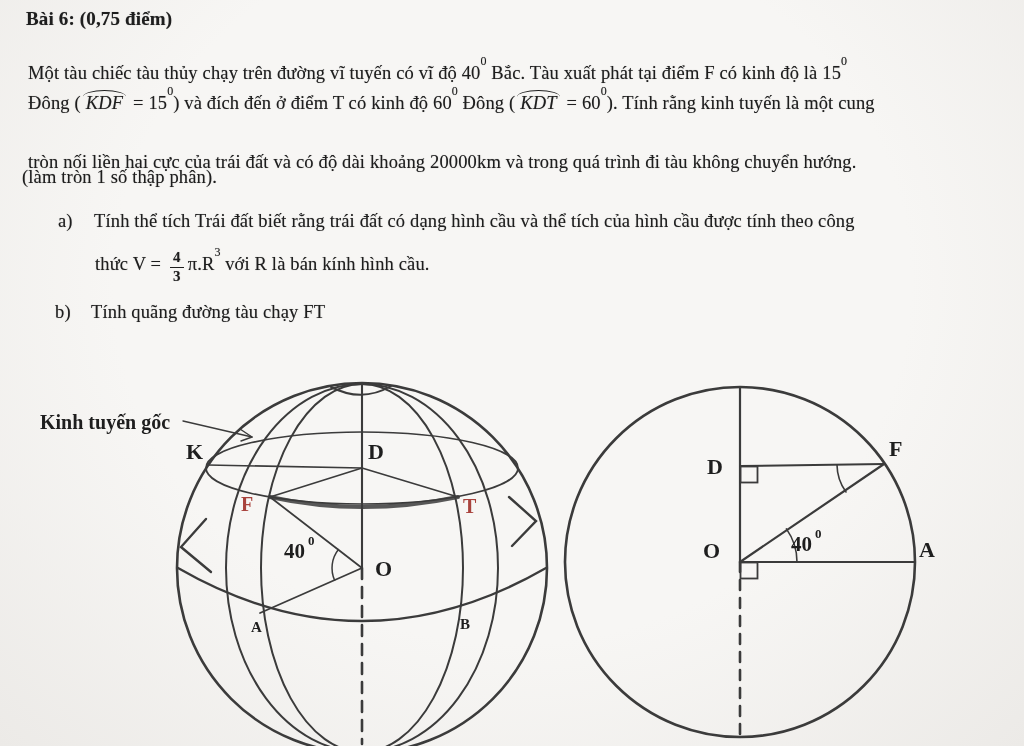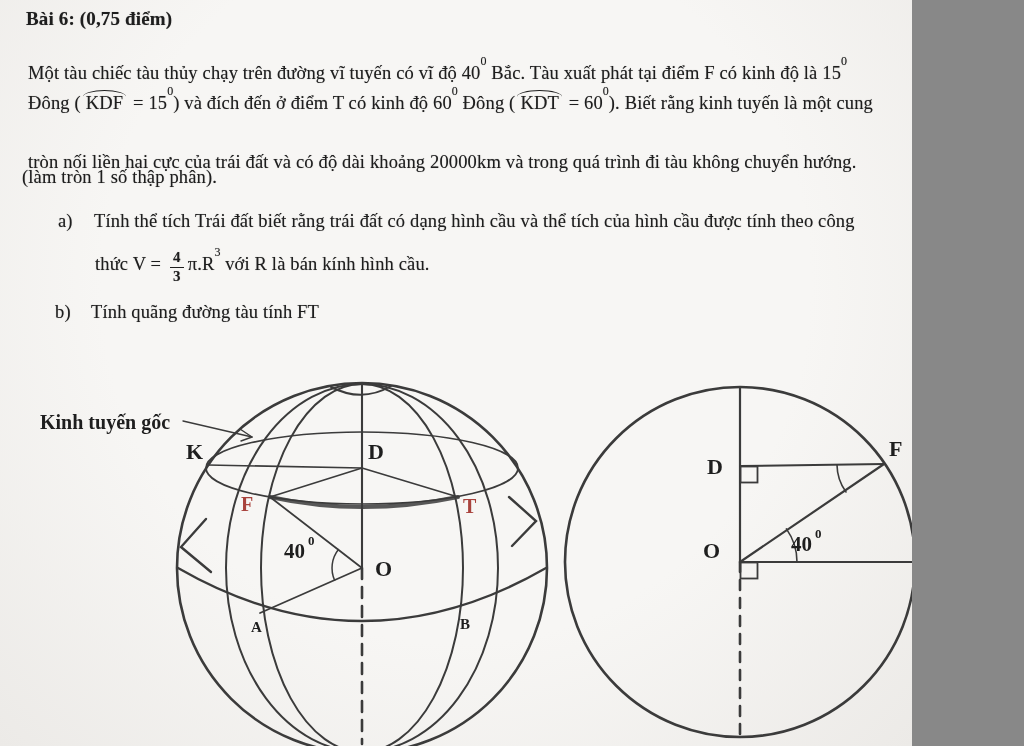--- a/index.html
+++ b/index.html
@@ -1,34 +1,34 @@
 <!DOCTYPE html>
 <html><head>
 <meta charset="utf-8">
 <style>
   html,body{margin:0;padding:0;background:#888;}
   .page{
-    position:relative;width:912px;height:746px;overflow:hidden;
+    position:relative;width:1024px;height:746px;overflow:hidden;
     background:radial-gradient(ellipse at 50% 38%, #f7f6f4 55%, #eceae7 100%);
     font-family:"Liberation Serif","DejaVu Serif",serif;
     color:#1e1e1e;
   }
   .txt{position:absolute;white-space:nowrap;font-size:18.5px;letter-spacing:.15px;
        text-shadow:0 0 .8px rgba(30,30,30,.45);}
   .title{left:26px;top:8px;font-size:19px;font-weight:bold;}
   .l1{left:28px;top:53px;margin-top:8px;}
   .l2{left:28px;top:91px;}
   .l3{left:28px;top:129px;margin-top:23px;}
   .l4{left:22px;top:167px;}
   .ia{left:58px;top:211px;}
   .formula{left:95px;top:250px;}
   .ib{left:55px;top:302px;}
   .item-label{display:inline-block;width:36px;}
   sup.deg{font-size:12px;position:relative;top:-7px;letter-spacing:0;}
-  .hat{position:relative;margin:12px 2px;padding:0 3px;}
+  .hat{font-style:italic;position:relative;margin:12px 2px;padding:0 3px;}
   .hat::before{content:"";position:absolute;left:0;right:0;top:-3px;height:6px;
     border-top:1.8px solid #1e1e1e;border-radius:100% 100% 0 0 / 190% 190% 0 0;}
   .frac{display:inline-block;text-align:center;vertical-align:-11px;line-height:1.05;
         margin:0 4px;font-weight:bold;font-size:15px;}
   .frac .num{display:block;padding:0 3px 1px;border-bottom:1.7px solid #1e1e1e;}
   .frac .den{display:block;padding-top:1px;}
   svg{position:absolute;}
   svg path,svg circle,svg ellipse,svg line,svg polyline,svg rect{
     fill:none;stroke:#3b3b3b;stroke-linecap:round;}
   svg text{font-family:"Liberation Serif","DejaVu Serif",serif;font-weight:bold;
@@ -37,30 +37,30 @@
 </style>
 </head>
 <body>
 
 <div class="page">
 
   <div class="txt title">Bài 6: (0,75 điểm)</div>
 
   <div class="txt l1"><span>Một tàu chiếc tàu thủy chạy trên đường vĩ tuyến có vĩ độ 40</span><sup class="deg">0</sup><span> Bắc. Tàu xuất phát tại điểm F có kinh độ là 15</span><sup class="deg">0</sup></div>
 
-  <div class="txt l2"><span>Đông (</span><span class="hat">KDF</span><span> = 15</span><sup class="deg">0</sup><span>) và đích đến ở điểm T có kinh độ 60</span><sup class="deg">0</sup><span> Đông (</span><span class="hat">KDT</span><span> = 60</span><sup class="deg">0</sup><span>). Biết rằng kinh tuyến là một cung</span></div>
+  <div class="txt l2"><span>Đông (</span><span class="hat">KDF</span><span> = 15</span><sup class="deg">0</sup><span>) và đích đến ở điểm T có kinh độ 60</span><sup class="deg">0</sup><span> Đông (</span><span class="hat">KDT</span><span> = 60</span><sup class="deg">0</sup><span>). Tính rằng kinh tuyến là một cung</span></div>
 
   <div class="txt l3">tròn nối liền hai cực của trái đất và có độ dài khoảng 20000km và trong quá trình đi tàu không chuyển hướng.</div>
   <div class="txt l4">(làm tròn 1 số thập phân).</div>
 
   <div class="txt ia"><span class="item-label">a)</span><span>Tính thể tích Trái đất biết rằng trái đất có dạng hình cầu và thể tích của hình cầu được tính theo công</span></div>
 
   <div class="txt formula"><span>thức V = </span><span class="frac"><span class="num">4</span><span class="den">3</span></span><span>π.R</span><sup class="deg">3</sup><span> với R là bán kính hình cầu.</span></div>
 
-  <div class="txt ib"><span class="item-label">b)</span><span>Tính quãng đường tàu tính FT</span></div>
+  <div class="txt ib"><span class="item-label">b)</span><span>Tính quãng đường tàu chạy FT</span></div>
 
   <svg style="left:0;top:378px;" width="570" height="368" viewBox="0 378 570 368">
     <circle cx="362" cy="568" r="185" stroke-width="2.6"></circle>
     <ellipse cx="362" cy="568" rx="101" ry="184" stroke-width="2"></ellipse>
     <ellipse cx="362" cy="568" rx="136" ry="184" stroke-width="2"></ellipse>
     <path d="M178,568 Q362,674 546,568" stroke-width="2.3"></path>
     <ellipse cx="362" cy="468" rx="156" ry="36" stroke-width="1.7"></ellipse>
     <path d="M270,497 Q362,517 458,497" stroke="#a9433d" stroke-width="4" stroke-opacity="0.85"></path>
     <path d="M331,387 Q362,403 391,386" stroke-width="2"></path>
     <path d="M362,385 L362,568" stroke-width="2.1"></path>

